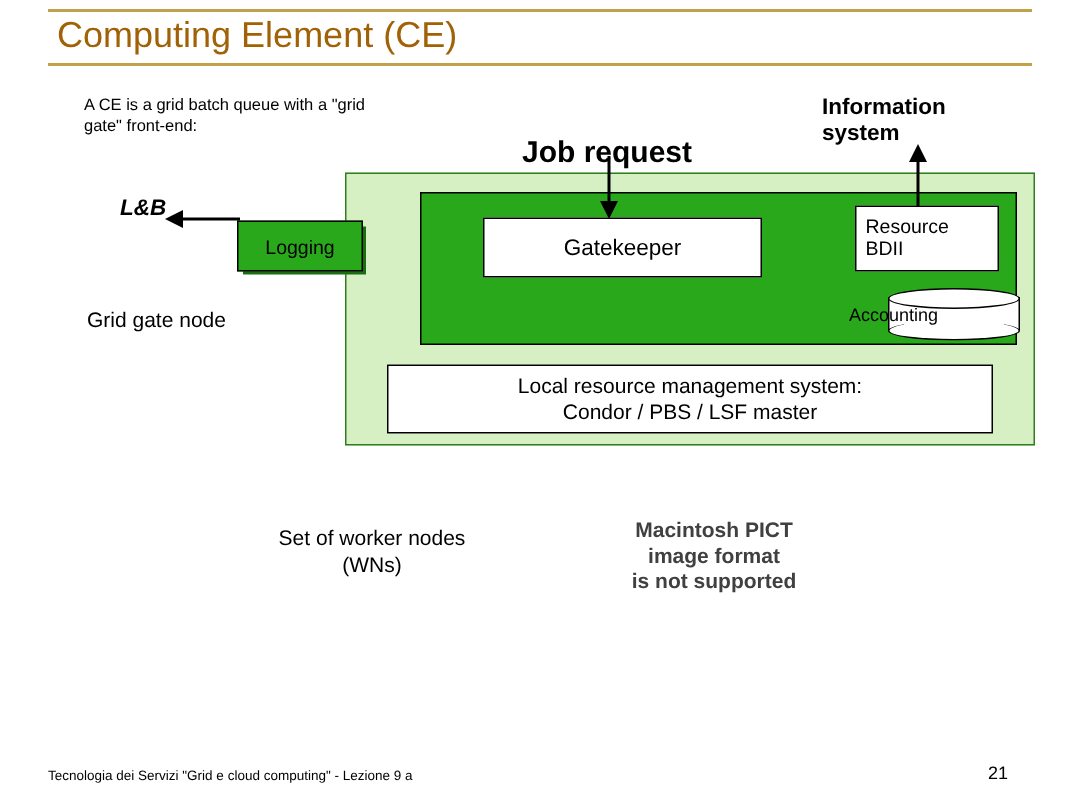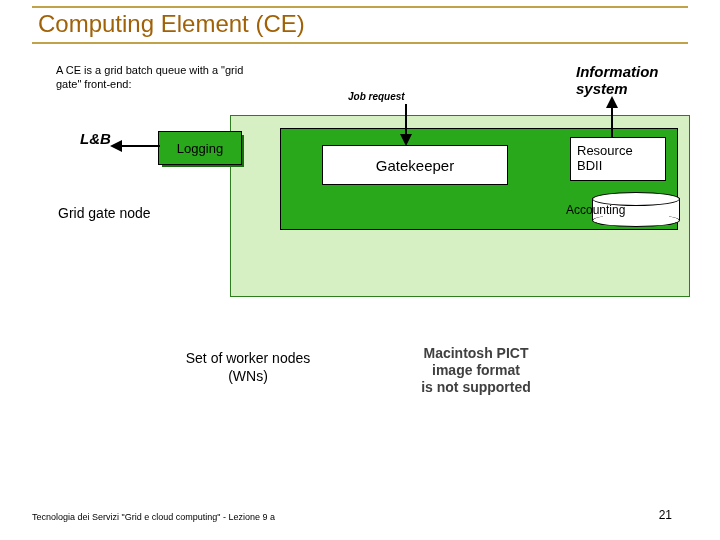--- a/index.html
+++ b/index.html
@@ -1,28 +1,28 @@
 <!DOCTYPE html>
 <html><head>
 <meta charset="utf-8">
 <style>
   html,body{margin:0;padding:0;width:720px;height:540px;background:#fff;font-family:Arial,Helvetica,sans-serif;color:#000;overflow:hidden}
   .page{position:relative;width:720px;height:540px}
   .rule-top{position:absolute;left:32px;top:6px;width:656px;height:2px;background:#bfa24a}
   .rule-bot{position:absolute;left:32px;top:42px;width:656px;height:2px;background:#bfa24a}
   .title{position:absolute;left:38px;top:10px;font-size:24px;color:#a16207}
   .intro{position:absolute;left:56px;top:64px;width:210px;font-size:11px;line-height:1.25}
-  .job-req{position:absolute;left:348px;top:91px;font-size:10px;font-weight:bold;font-style:italic}
-  .info-sys{position:absolute;left:576px;top:64px;font-size:15px;font-weight:bold;font-style:italic;line-height:1.1}
+  .job-req{position:absolute;left:348px;top:91px;font-size:20px;font-weight:bold;}
+  .info-sys{position:absolute;left:548px;top:64px;font-size:15px;font-weight:bold;line-height:1.1}
   .lnb{position:absolute;left:80px;top:130px;font-size:15px;font-weight:bold;font-style:italic}
   .grid-gate{position:absolute;left:58px;top:205px;font-size:14px}
 
   .outer-box{position:absolute;left:230px;top:115px;width:458px;height:180px;border:1px solid #2e7d1e;background:#d6f0c4}
   .inner-box{position:absolute;left:280px;top:128px;width:396px;height:100px;border:1px solid #000;background:#2aa81c}
-  .logging-wrap{position:absolute;left:158px;top:131px;width:71px;height:36px}
+  .logging-wrap{position:absolute;left:158px;top:147px;width:71px;height:36px}
   .logging-back{position:absolute;left:4px;top:4px;width:82px;height:32px;background:#1b6d12}
   .logging-front{position:absolute;left:0;top:0;width:82px;height:32px;background:#2aa81c;border:1px solid #000;font-size:13px;display:flex;align-items:center;justify-content:center}
   .gatekeeper{position:absolute;left:322px;top:145px;width:184px;height:38px;border:1px solid #000;background:#fff;font-size:15px;display:flex;align-items:center;justify-content:center}
   .resbdii{position:absolute;left:570px;top:137px;width:96px;height:44px;border:1px solid #000;background:#fff;font-size:13px;line-height:1.15;display:flex;align-items:center;justify-content:flex-start;padding-left:6px;box-sizing:border-box}
   .acct-cyl{position:absolute;left:592px;top:192px;width:86px;height:34px}
   .acct-body{position:absolute;left:0;top:6px;width:86px;height:22px;border:1px solid #000;border-top:none;border-bottom:none;background:#fff}
   .acct-top{position:absolute;left:0;top:0px;width:86px;height:12px;border:1px solid #000;border-radius:50%;background:#fff}
   .acct-bot{position:absolute;left:0;top:22px;width:86px;height:12px;border:1px solid #000;border-radius:50%;background:#fff;border-top:none}
   .acct-label{position:absolute;left:566px;top:203px;font-size:12px}
   .lrms{position:absolute;left:258px;top:243px;width:402px;height:44px;border:1px solid #000;background:#fff;font-size:14px;text-align:center;display:flex;flex-direction:column;align-items:center;justify-content:center;line-height:1.2}
@@ -59,20 +59,24 @@
   <div class="resbdii" style="white-space:pre">Resource
 BDII</div>
 
   <div class="acct-cyl">
     <div class="acct-body"></div>
     <div class="acct-bot"></div>
     <div class="acct-top"></div>
   </div>
   <div class="acct-label">Accounting</div>
 
+  <div class="lrms">
+    <span>Local resource management system:</span>
+    <span>Condor / PBS / LSF master</span>
+  </div>
 
   <div class="grid-gate">Grid gate node</div>
 
   <svg class="arrow" style="left:398px;top:104px" width="16" height="42">
     <line x1="8" y1="0" x2="8" y2="32" stroke="#000" stroke-width="2"></line>
     <polygon points="8,42 2,30 14,30" fill="#000"></polygon>
   </svg>
   <svg class="arrow" style="left:604px;top:96px" width="16" height="42">
     <line x1="8" y1="42" x2="8" y2="10" stroke="#000" stroke-width="2"></line>
     <polygon points="8,0 2,12 14,12" fill="#000"></polygon>

